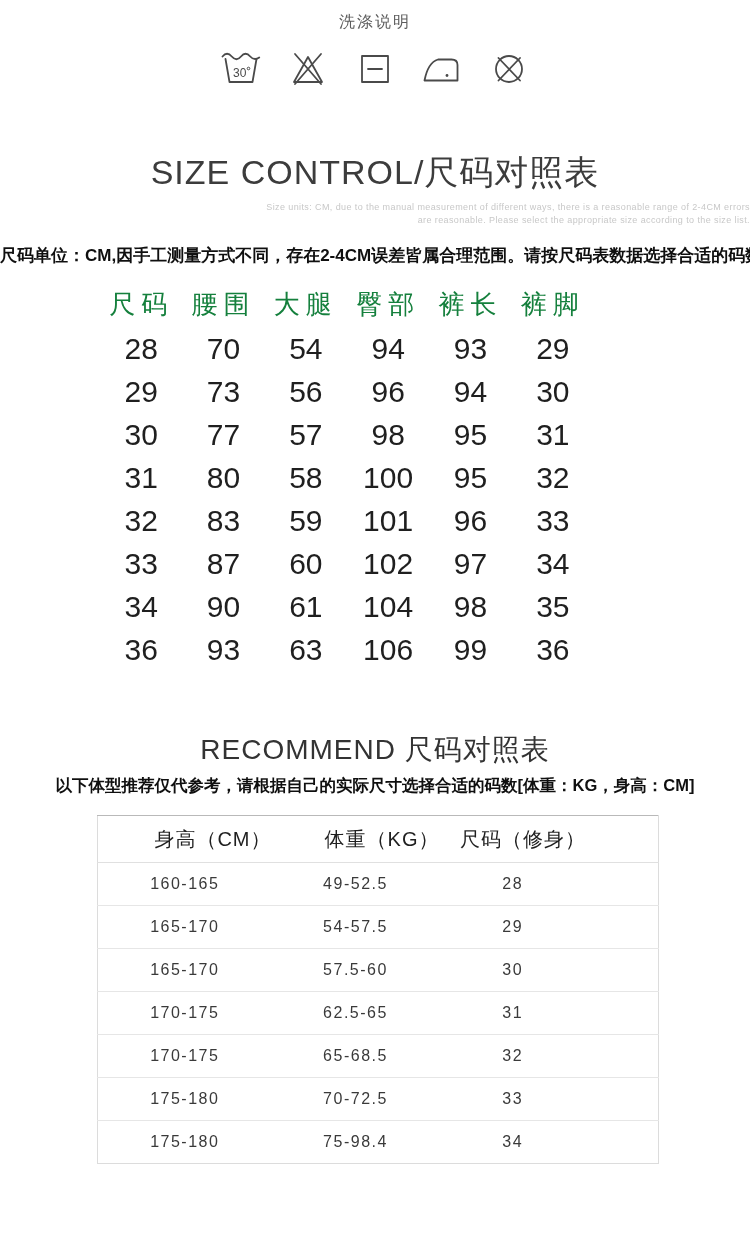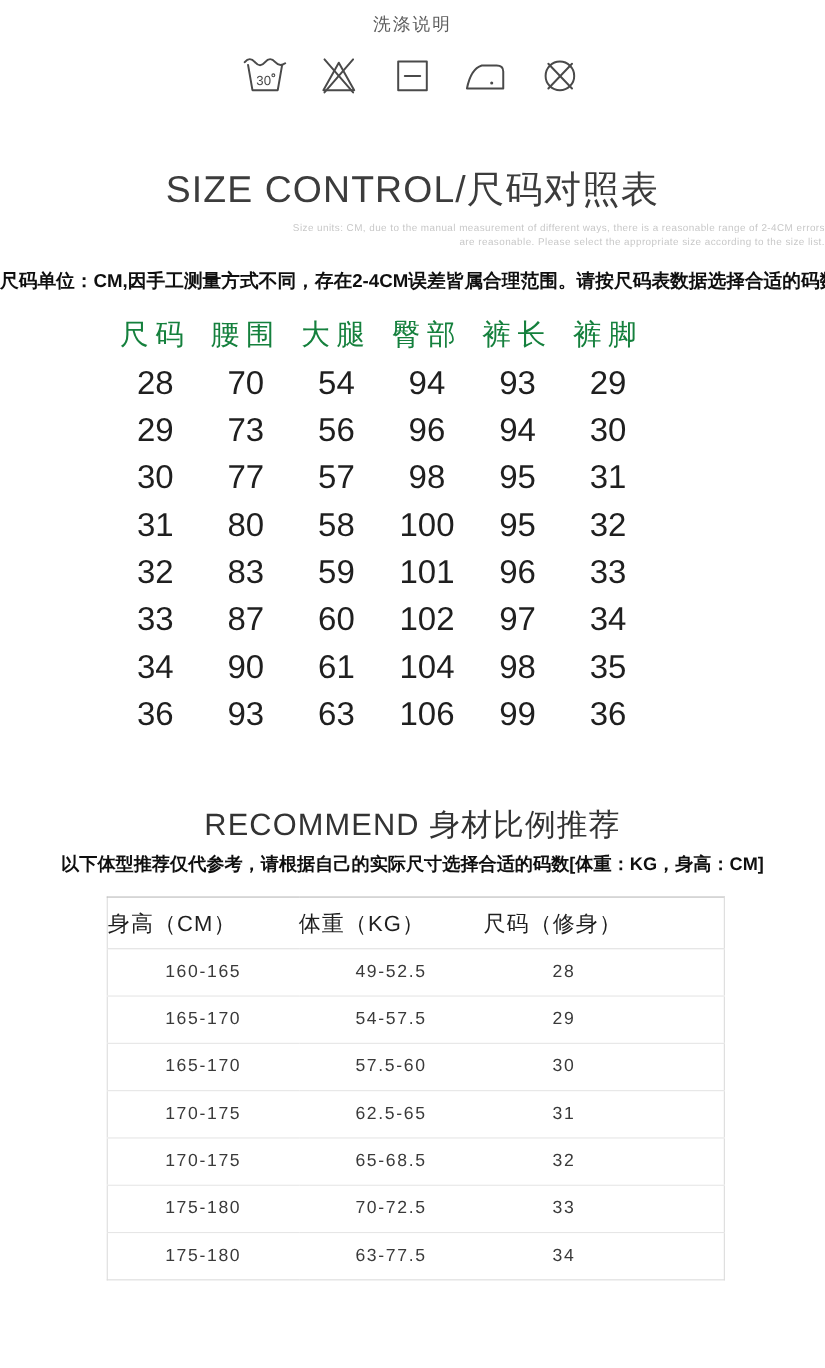--- a/index.html
+++ b/index.html
@@ -22,21 +22,21 @@
   .size-table th{font-size:26px;font-weight:400;color:#15803d;letter-spacing:6px;height:46px;text-align:center;padding:0;}
   .size-table td{font-size:30px;color:#1f1f1f;height:43px;text-align:center;padding:0;font-weight:400;}
 
   
   .rec-title{margin-top:60px;text-align:center;font-size:28px;color:#333;font-weight:400;letter-spacing:1px;}
   .rec-note{margin-top:6px;text-align:center;font-size:16.5px;font-weight:700;color:#0f0f0f;white-space:nowrap;}
 
   
   .rec-table{margin:18px 0 0 97px;width:561px;table-layout:fixed;
     border:1px solid #dcdcdc;border-top:1px solid #b9b9b9;}
-  .rec-table th{font-size:20px;font-weight:400;color:#1f1f1f;height:46px;text-align:left;letter-spacing:1px;padding:0;border-bottom:1px solid #e0e0e0;}
+  .rec-table th{font-size:20px;font-weight:400;color:#1f1f1f;height:46px;text-align:right;letter-spacing:1px;padding:0;border-bottom:1px solid #e0e0e0;}
   .rec-table td{font-size:16px;color:#3a3a3a;height:42px;text-align:center;letter-spacing:1.5px;padding:0;border-bottom:1px solid #e6e6e6;}
   .rec-table tr:last-child td{border-bottom:none;}
   .rec-table th:nth-child(3),.rec-table td:nth-child(3){padding-right:72px;}
 
   .ic{stroke:#4a4a4a;stroke-width:1.8;fill:none;stroke-linecap:round;stroke-linejoin:round;}
   .ic-txt{fill:#4a4a4a;font-size:12px;font-family:"Liberation Sans",sans-serif;}
 </style>
 </head>
 <body>
 
@@ -160,21 +160,21 @@
           <td>36</td>
           <td>93</td>
           <td>63</td>
           <td>106</td>
           <td>99</td>
           <td>36</td>
         </tr>
       </tbody>
   </table>
 
-  <div class="rec-title">RECOMMEND 身材比例推荐</div>
+  <div class="rec-title">RECOMMEND 尺码对照表</div>
   <div class="rec-note">以下体型推荐仅代参考，请根据自己的实际尺寸选择合适的码数[体重：KG，身高：CM]</div>
 
   <table class="rec-table">
     <colgroup>
         <col style="width:174px">
         <col style="width:168px">
         <col style="width:219px">
       </colgroup>
     <thead>
       <tr>
@@ -209,19 +209,19 @@
           <td>65-68.5</td>
           <td>32</td>
         </tr>
         <tr>
           <td>175-180</td>
           <td>70-72.5</td>
           <td>33</td>
         </tr>
         <tr>
           <td>175-180</td>
-          <td>63-77.5</td>
+          <td>75-98.4</td>
           <td>34</td>
         </tr>
       </tbody>
   </table>
 
 </div>
 
 </body></html>

